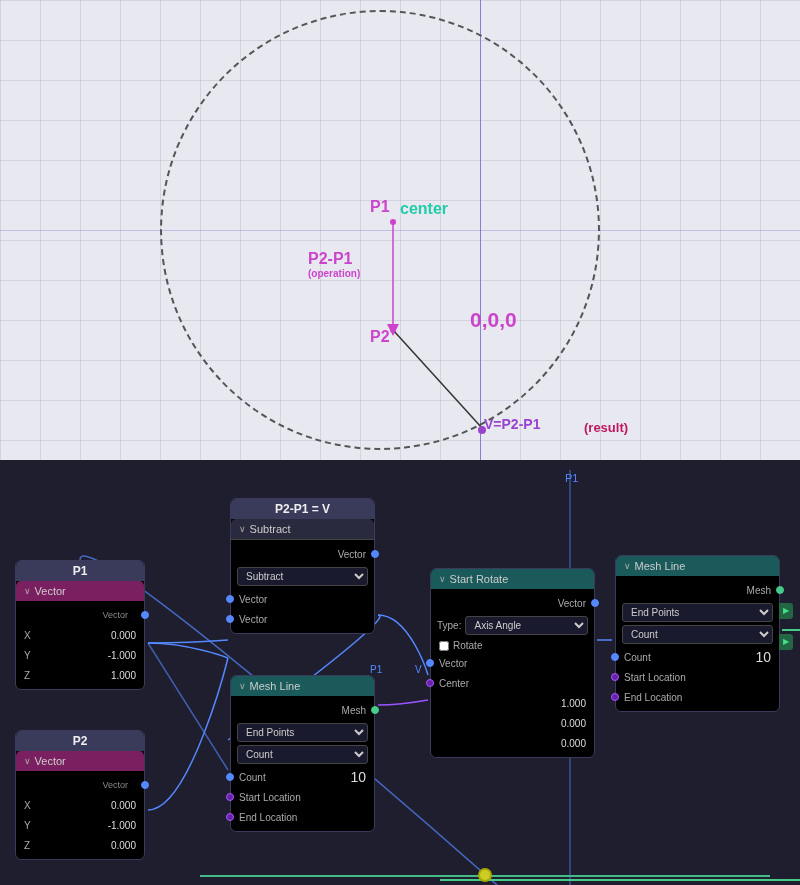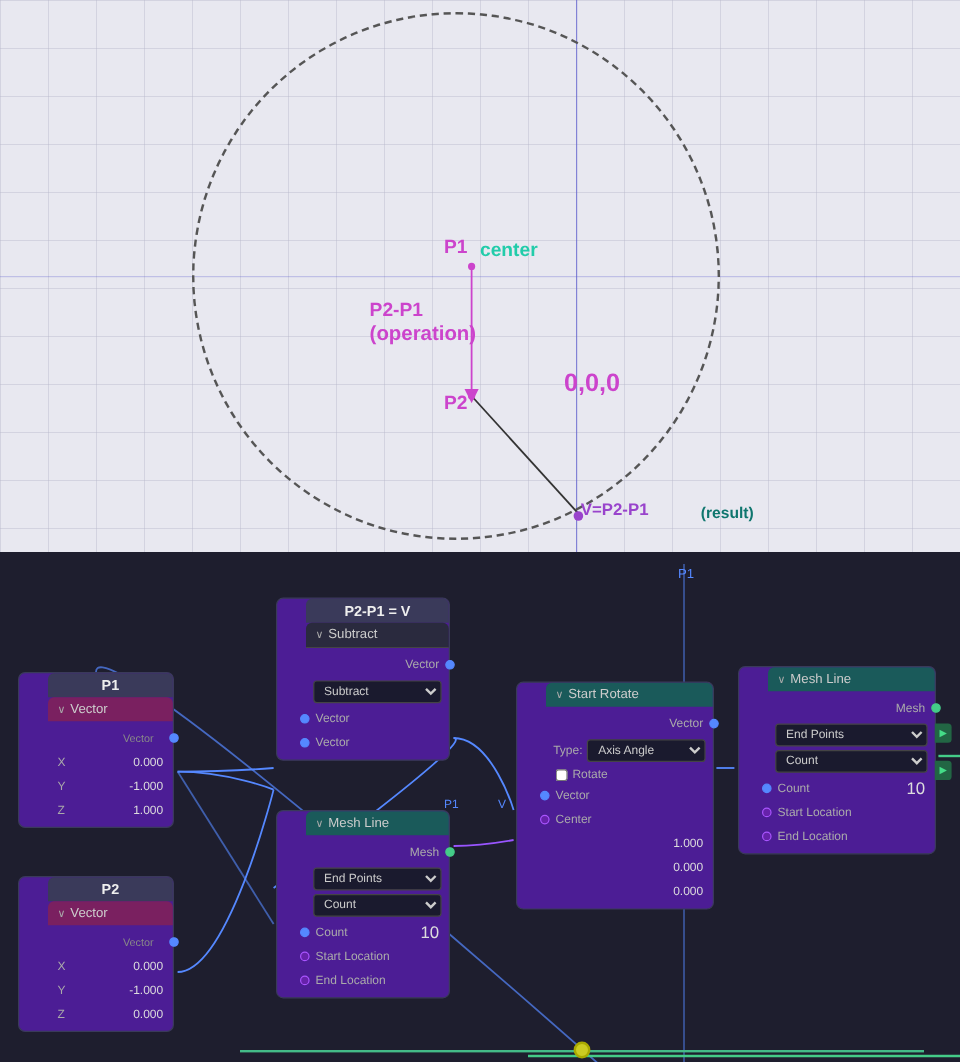--- a/index.html
+++ b/index.html
@@ -54,23 +54,23 @@
 
     .label {
       position: absolute;
       font-size: 14px;
       font-weight: bold;
     }
 
     .p1-label { color: #cc44cc; left: 370px; top: 198px; font-size: 16px; }
     .center-label { color: #22ccaa; left: 400px; top: 200px; font-size: 16px; }
     .p2p1-label { color: #cc44cc; left: 308px; top: 250px; font-size: 16px; }
-    .op-label { color: #cc44cc; left: 308px; top: 268px; font-size: 17px; }
+    .op-label { color: #cc44cc; left: 308px; top: 268px; font-size: 10px; }
     .p2-label { color: #cc44cc; left: 370px; top: 328px; font-size: 16px; }
-    .result-label { color: #0f766e; left: 505px; top: 415px; font-size: 13px; }
+    .result-label { color: #be185d; left: 505px; top: 415px; font-size: 13px; }
     .origin-label { color: #cc44cc; left: 470px; top: 308px; font-size: 21px; }
     .v-label { color: #cc44cc; left: 482px; top: 418px; font-size: 14px; }
 
     
     .viewport-svg {
       position: absolute;
       inset: 0;
       width: 100%;
       height: 100%;
     }
@@ -88,27 +88,26 @@
       position: absolute;
       inset: 0;
       width: 100%;
       height: 100%;
       pointer-events: none;
     }
 
     
     .node {
       position: absolute;
-      background: #4c1d95;
+      background: #000000;
       border-radius: 6px;
       border: 1px solid #3a3a5a;
       min-width: 130px;
       font-size: 11px;
       color: #ccc;
-      padding-left: 24px;
     }
 
     .node-header {
       display: flex;
       align-items: center;
       padding: 4px 8px;
       border-radius: 5px 5px 0 0;
       font-size: 11px;
       gap: 4px;
     }

